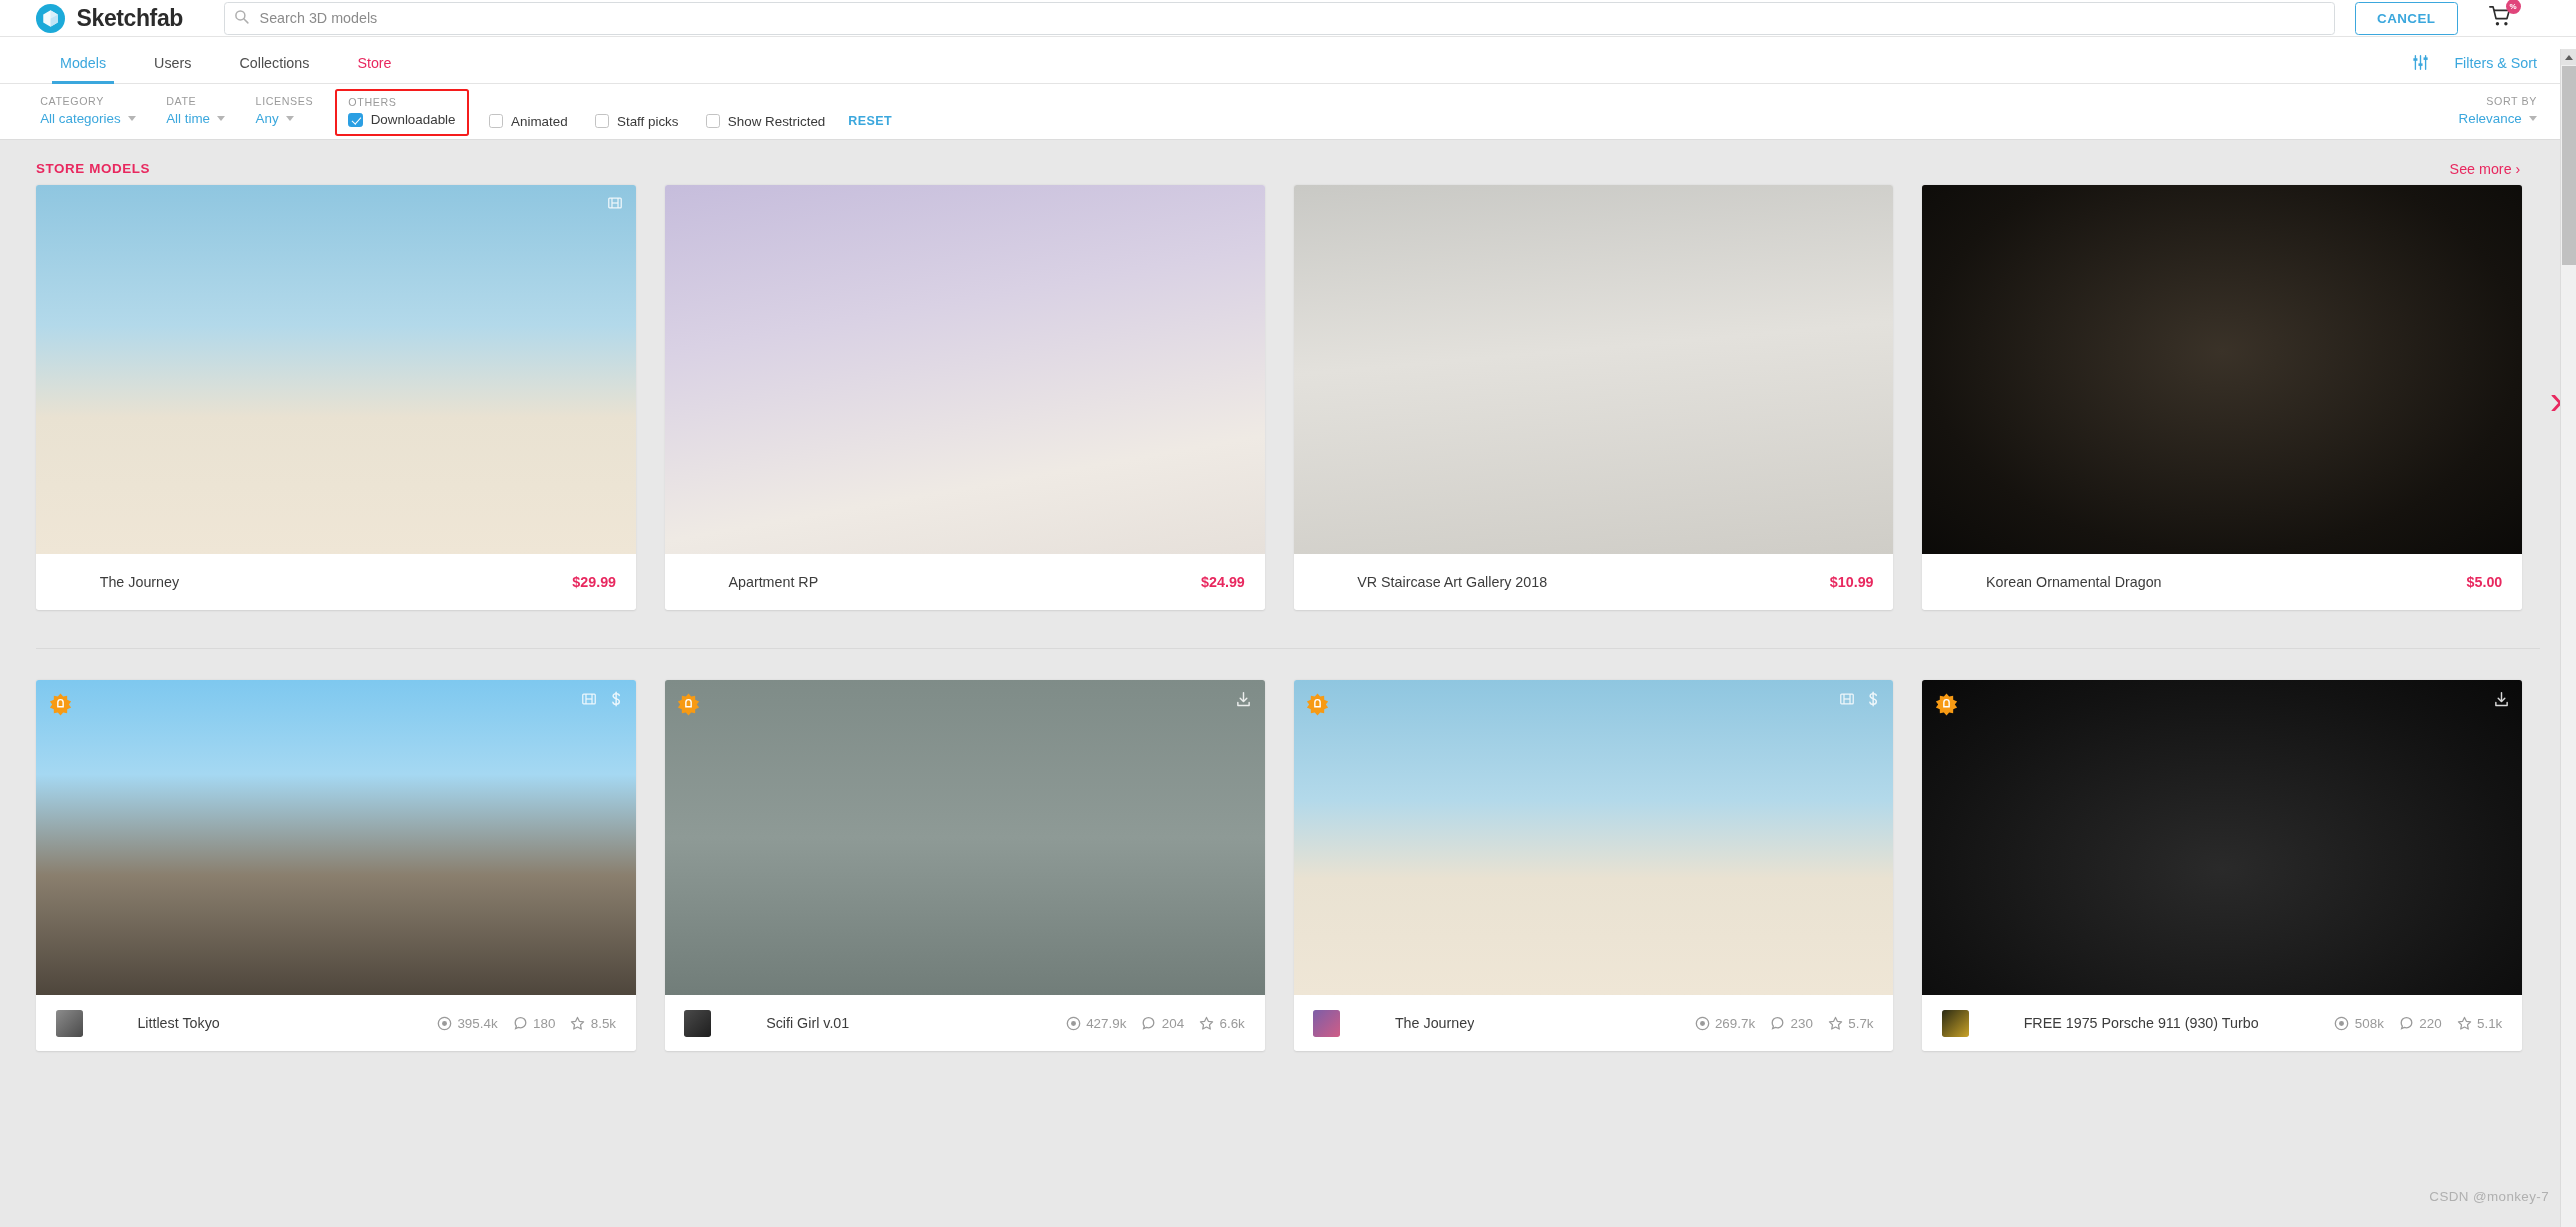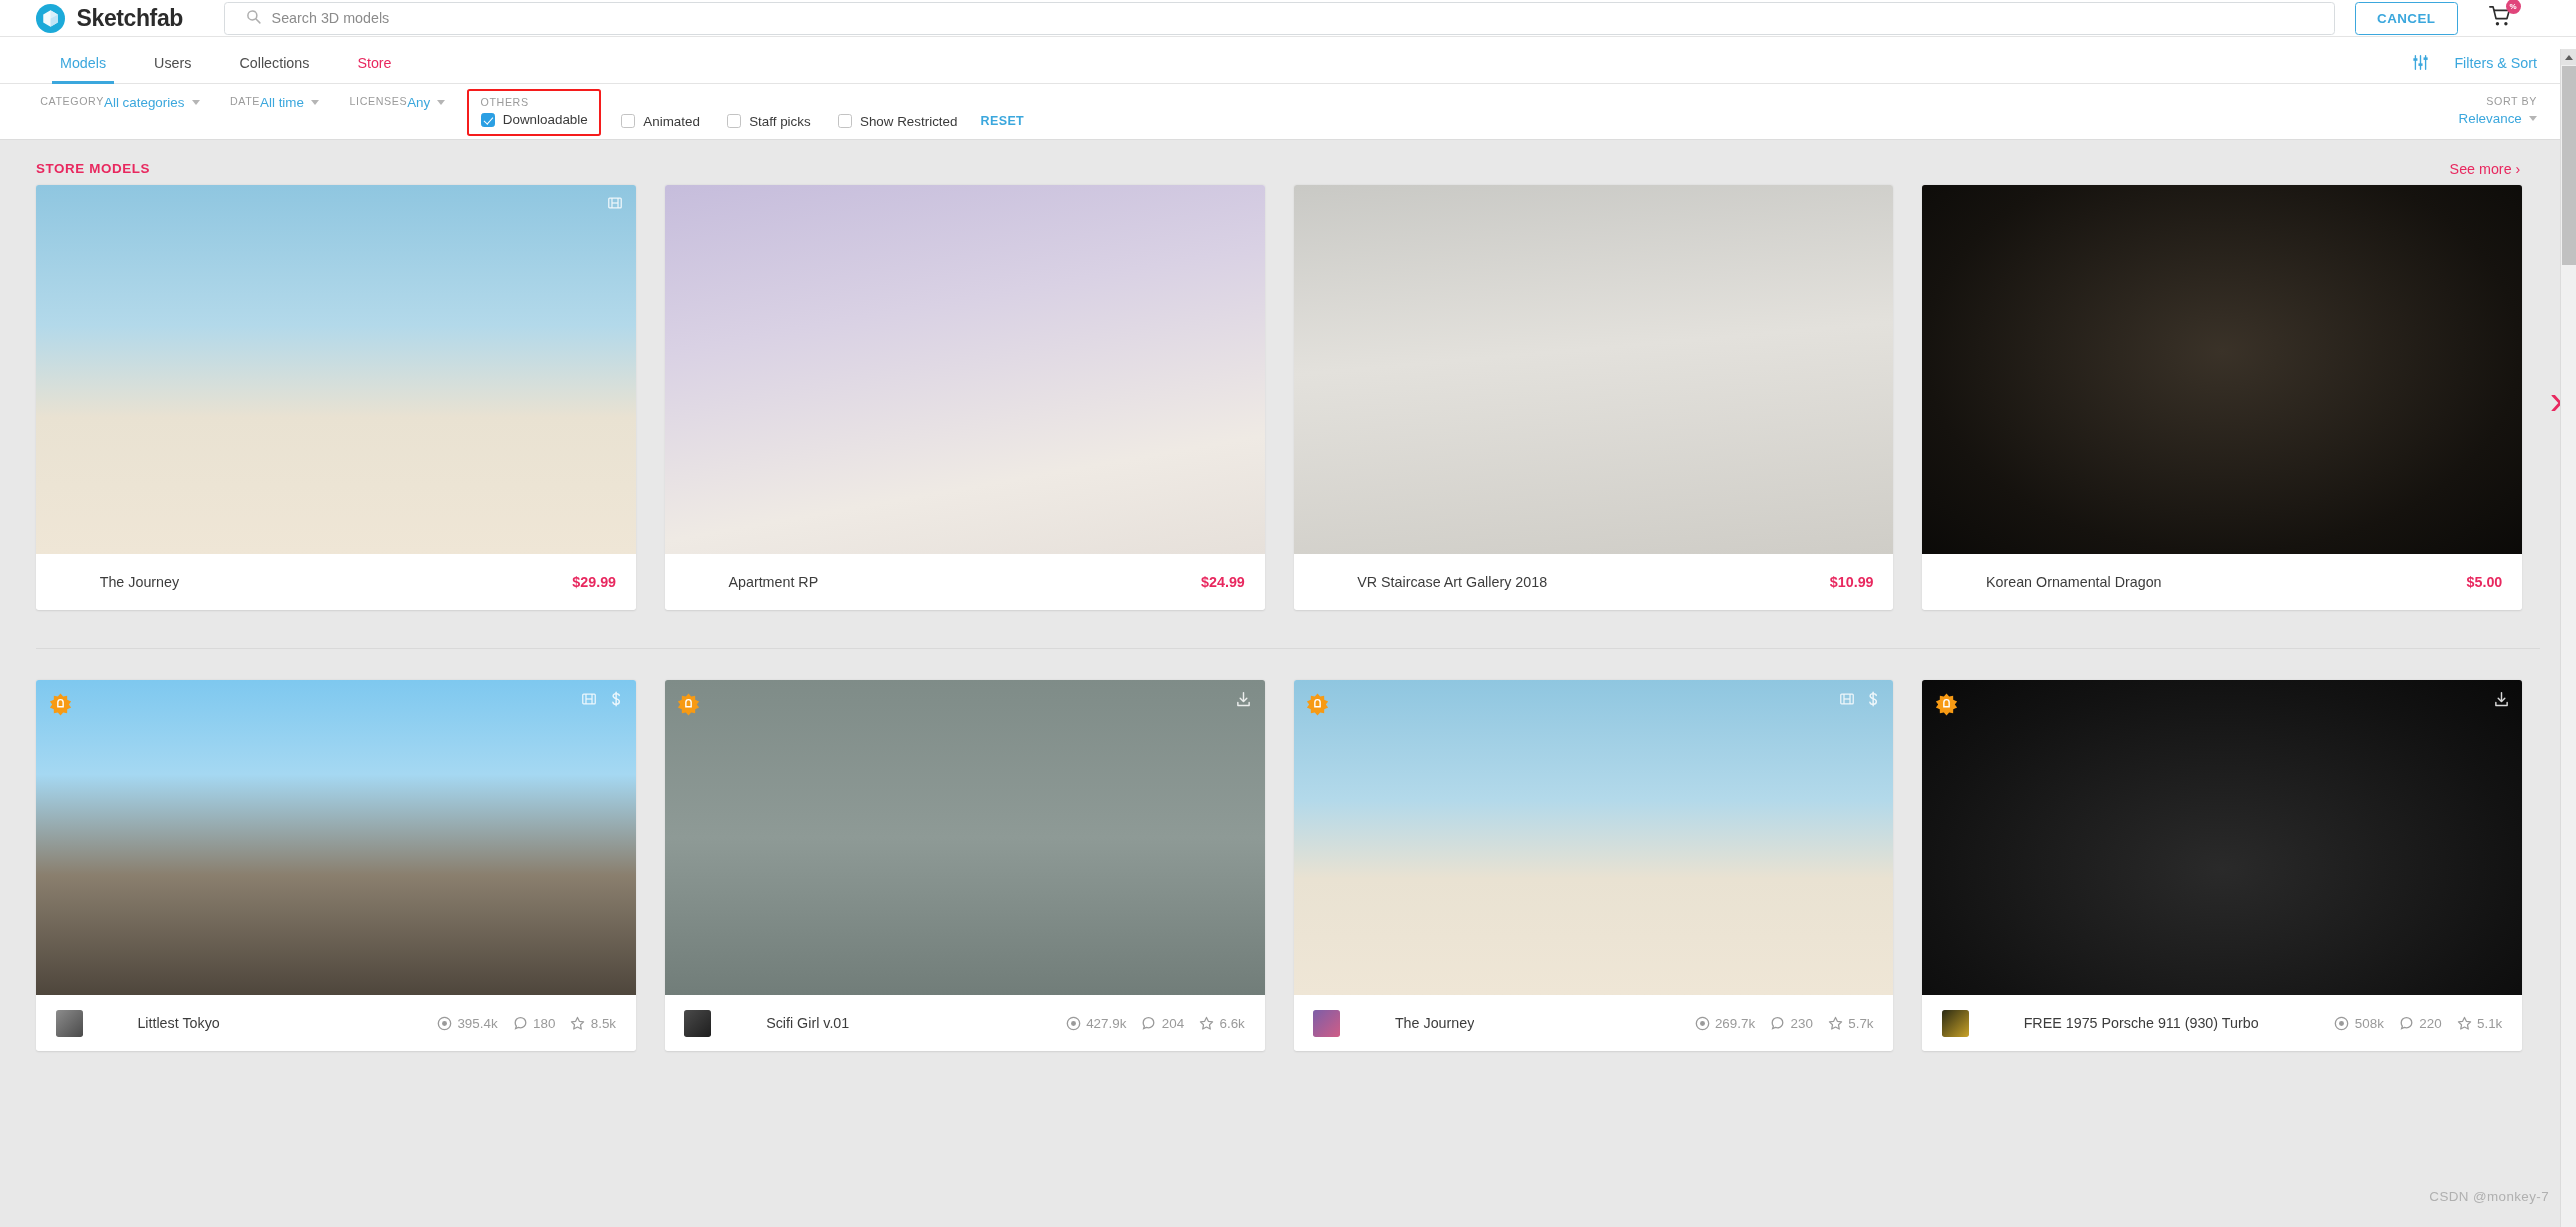--- a/index.html
+++ b/index.html
@@ -32,21 +32,21 @@
     max-width: 2111px;
   }
   .search-box {
     width: 100%;
     height: 33px;
     border: 0.9px solid #d8dcdf;
     border-radius: 3.6px;
     background: #fff;
     display: flex;
     align-items: center;
-    padding-left: 21px;
+    padding-left: 9px;
     gap: 10.7px;
   }
   .search-icon { width: 15px; height: 15px; flex: 0 0 auto; opacity: .55; }
   .search-input {
     border: none; outline: none; flex: 1 1 auto;
     font-size: 14.3px; color: #555;
     font-family: "Liberation Sans", sans-serif;
     background: transparent;
   }
   .search-input::placeholder { color: #8b8b8b; }
@@ -113,21 +113,21 @@
   
   .filterbar {
     height: 56px;
     background: #fff;
     display: flex;
     align-items: flex-start;
     padding: 10.7px 23px 0 29.5px;
     border-bottom: 0.9px solid #dcdcdc;
     position: relative;
   }
-  .fgroup { display: flex; flex-direction: row; margin-right: 9px; padding: 0 10.7px; }
+  .fgroup { display: flex; flex-direction: column; margin-right: 9px; padding: 0 10.7px; }
   .flabel {
     font-size: 10.7px; color: #9b9b9b; letter-spacing: 0.6px; margin-bottom: 4.5px;
     text-transform: uppercase;
   }
   .fvalue {
     font-size: 13.4px; color: #3ba7dd; display: flex; align-items: center; gap: 7.2px;
     cursor: pointer;
   }
   .caret {
     width: 0; height: 0;

